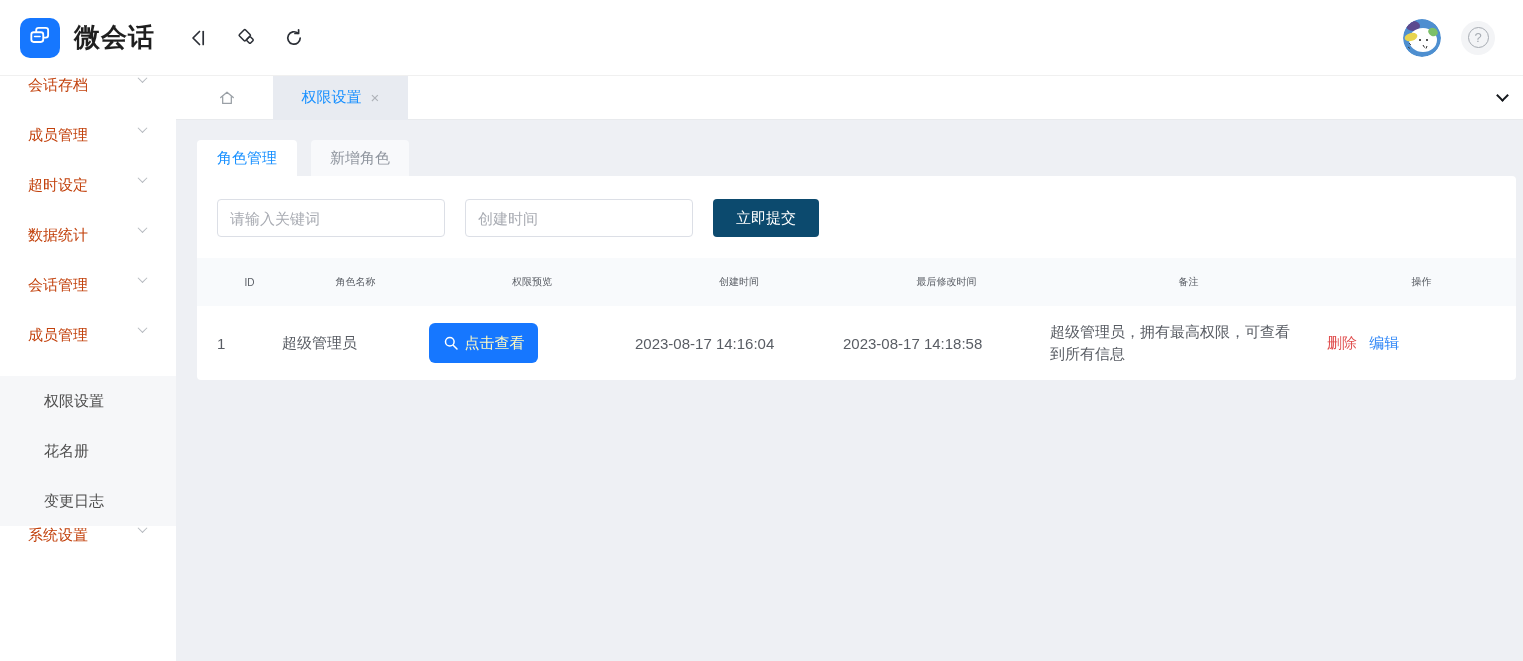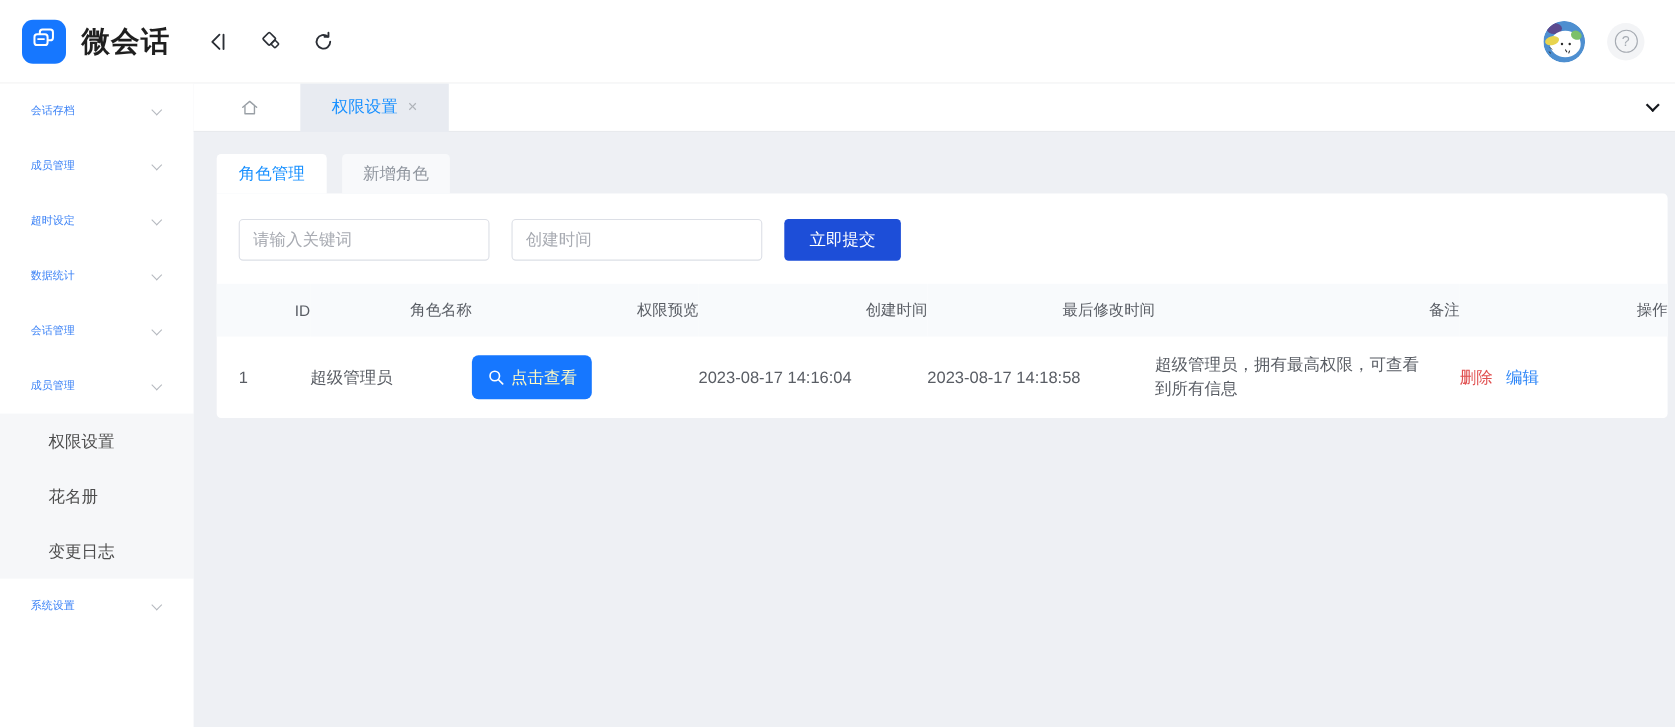--- a/index.html
+++ b/index.html
@@ -18,22 +18,22 @@
   .header-right { margin-left:auto; display:flex; align-items:center; gap:20px; }
   .avatar { width:38px; height:38px; border-radius:50%; overflow:hidden; cursor:pointer; }
   .help-wrap { width:34px; height:34px; border-radius:50%; background:#f3f4f6;
                display:flex; align-items:center; justify-content:center; cursor:pointer; }
   .help-ring { width:21px; height:21px; border:1.5px solid #a6abb2; border-radius:50%;
                color:#a6abb2; font-size:13px; display:flex; align-items:center; justify-content:center; }
 
   
   .body { flex:1; display:flex; min-height:0; }
   .sidebar { width:176px; flex:0 0 176px; background:#fff; }
-  .side-item { height:50px; display:flex; align-items:center; justify-content:space-between;
-               padding:0 30px 0 28px; font-size:10px; color:#3b82f6; cursor:pointer; }
+  .side-item { height:50px; display:flex; align-items:flex-start; justify-content:space-between;
+               padding:0 30px 0 28px; font-size:15px; color:#c2410c; cursor:pointer; }
   .chev { width:7px; height:7px; border-right:1.5px solid #b5b9bf; border-bottom:1.5px solid #b5b9bf;
           transform:rotate(45deg) translate(-1px,-1px); }
   .submenu { background:#f6f7f9; }
   .sub-item { height:50px; display:flex; align-items:center; padding-left:44px;
               font-size:15px; color:#4d4d4d; cursor:pointer; }
 
   
   .main { flex:1; background:#eef0f4; display:flex; flex-direction:column; min-width:0; }
   .pagetabs { height:44px; flex:0 0 44px; background:#fff; border-bottom:1px solid #e8eaed;
               display:flex; align-items:center; }
@@ -52,26 +52,26 @@
           border-radius:4px 4px 0 0; cursor:pointer; }
   .ctab.active { width:100px; background:#fff; color:#1890ff; }
   .ctab.inactive { width:98px; background:#f8f9fb; color:#8f959e; }
 
   .card { background:#fff; border-radius:0 4px 4px 4px; }
   .filter-row { display:flex; align-items:flex-end; gap:20px; padding:23px 20px 0 20px; }
   .inp { width:228px; height:38px; border:1px solid #dcdfe6; border-radius:4px; padding:0 12px;
          font-size:15px; color:#333; outline:none; background:#fff;
          font-family:"Liberation Sans","DejaVu Sans",sans-serif; }
   .inp::placeholder { color:#a8abb2; }
-  .submit-btn { width:106px; height:38px; background:#1d4ed8; color:#fff; border:none; border-radius:4px;
+  .submit-btn { width:106px; height:38px; background:#0c4a6e; color:#fff; border:none; border-radius:4px;
                 font-size:15px; cursor:pointer; font-family:"Liberation Sans","DejaVu Sans",sans-serif; }
 
   table.role-table { width:100%; margin-top:21px; border-collapse:collapse; table-layout:fixed; }
   .role-table thead tr { background:#f8fafc; height:48px; }
-  .role-table th { font-weight:400; text-align:right; font-size:14px; color:#595d64; }
+  .role-table th { font-weight:400; text-align:center; font-size:10px; color:#595d64; }
   .role-table tbody tr { height:74px; }
   .role-table td { font-size:15px; color:#595d64; vertical-align:middle; }
   .role-table th:first-child, .role-table td:first-child { padding-left:20px; }
   .view-btn { width:109px; height:40px; background:#1677ff; color:#fef9c3; border:none; border-radius:6px;
               font-size:15px; display:inline-flex; align-items:center; justify-content:center; gap:6px;
               cursor:pointer; font-family:"Liberation Sans","DejaVu Sans",sans-serif; }
   .remark-cell { line-height:1.5; padding-right:30px; }
   .link-del { color:#e04f4f; text-decoration:none; margin-right:8px; cursor:pointer;margin-top:28px; }
   .link-edit { color:#2e86f7; text-decoration:none; cursor:pointer; }
 </style>

